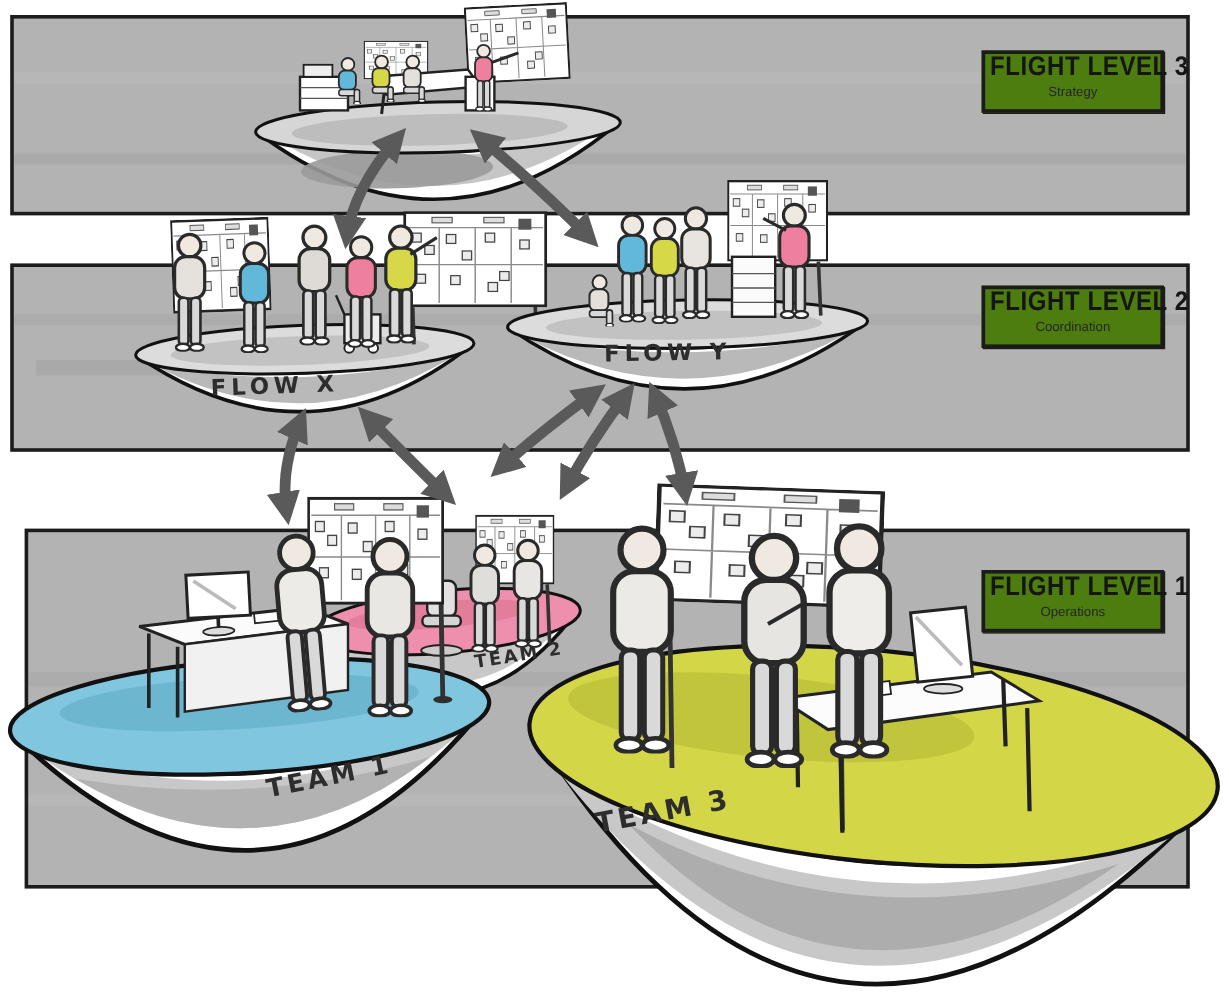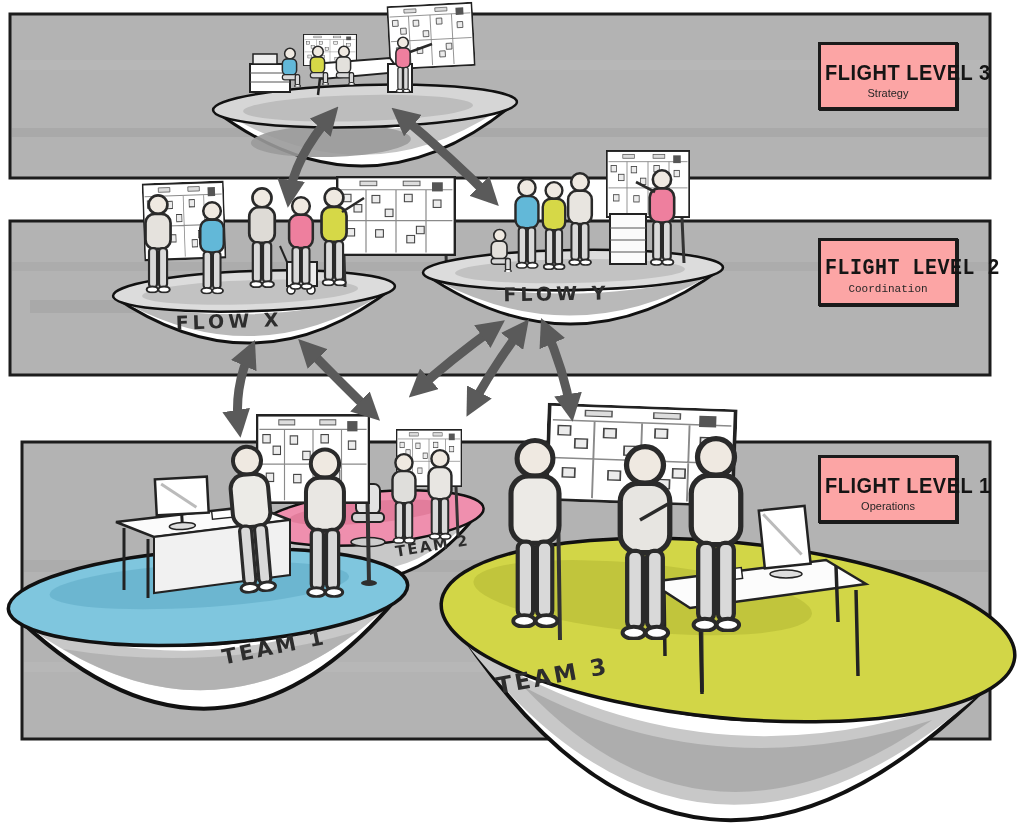--- a/index.html
+++ b/index.html
@@ -1,29 +1,29 @@
 <!DOCTYPE html>
 <html><head>
 <meta charset="utf-8">
 <style>
   html,body{margin:0;padding:0;background:#ffffff;font-family:"Liberation Sans",sans-serif;}
   .stage{position:relative;width:1024px;height:828px;background:#ffffff;overflow:hidden;}
   .art{position:absolute;left:0;top:0;width:1024px;height:828px;display:block;}
   .label-box{
-    position:absolute;width:140px;box-sizing:border-box;
-    background:#fca5a5;border:3px solid #1b1b1b;
-    text-align:center;padding:16px 4px 5px 4px;z-index:5;
+    position:absolute;width:152px;box-sizing:border-box;
+    background:#4d7c0f;border:3px solid #1b1b1b;
+    text-align:center;padding:0 4px 5px 4px;z-index:5;
     box-shadow:1px 1px 0 #1b1b1b;
   }
   .lbl-title{display:block;font-weight:bold;font-size:20px;line-height:22px;
     letter-spacing:.5px;color:#151515;transform:scaleY(1.12);white-space:nowrap;}
   .lbl-sub{display:block;font-size:11px;line-height:18px;color:#262626;margin-top:1px;}
   .box-l3{left:818px;top:42px;}
-  .box-l2{left:818px;top:238px;font-family:Liberation Mono, monospace;}
-  .box-l1{left:818px;top:455px;}
+  .box-l2{left:818px;top:238px;}
+  .box-l1{left:818px;top:475px;}
   text{font-family:"DejaVu Sans",sans-serif;}
   .hull-label{font-weight:bold;fill:#2d2d2d;}
 </style>
 </head>
 <body>
 
 <div class="stage">
 
 <svg class="art" viewBox="0 0 1024 828" xmlns="http://www.w3.org/2000/svg">
   <defs>

